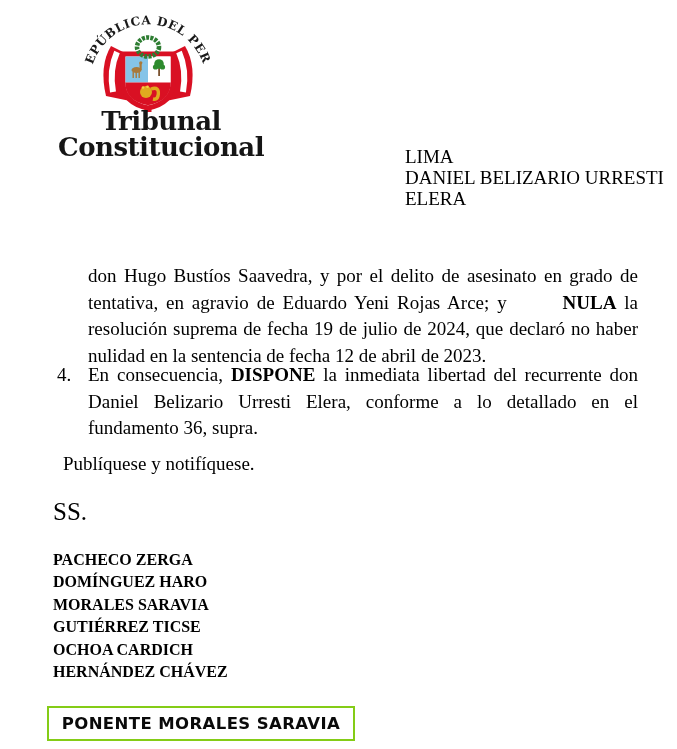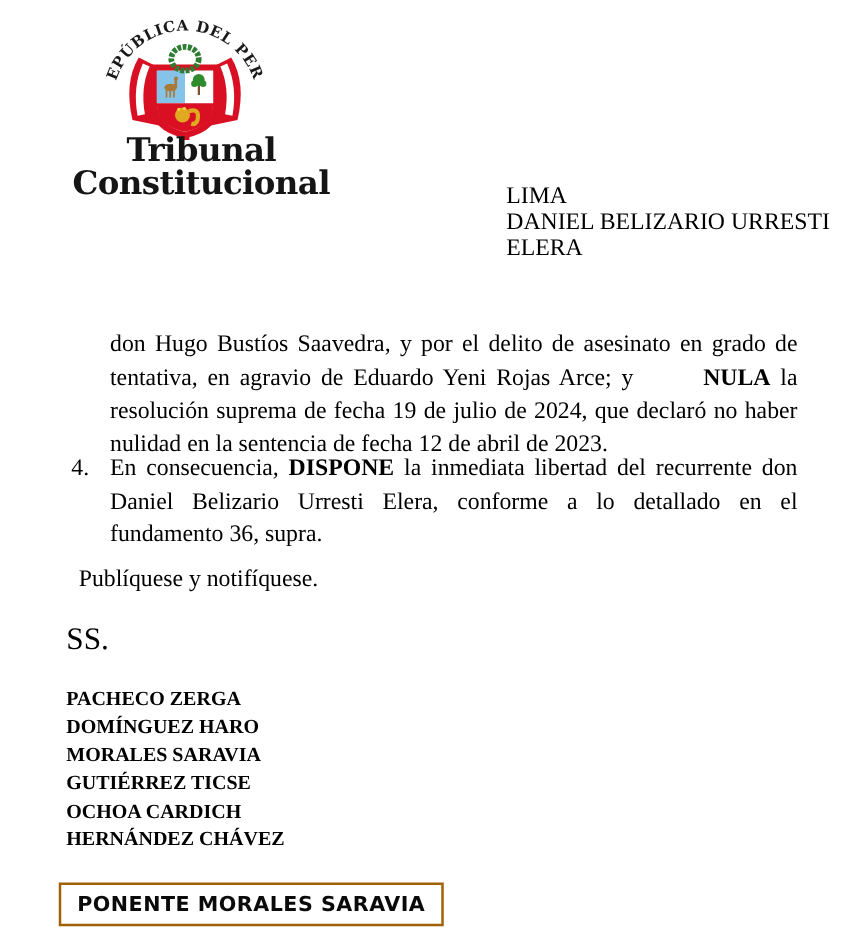--- a/index.html
+++ b/index.html
@@ -45,21 +45,21 @@
   .ss      { position: absolute; left: 53px; top: 500px; font-size: 25px; line-height: 24px; }
 
   .signatories {
     position: absolute; left: 53px; top: 549px;
     font-size: 16px; line-height: 22.4px; font-weight: bold;
   }
 
   .ponente-box {
     position: absolute; left: 47px; top: 706px;
     width: 308px; height: 35px; box-sizing: border-box;
-    border: 2px solid #a16207;
+    border: 2px solid #84cc16;
     display: flex; align-items: center; justify-content: center;
     font-family: "DejaVu Sans", sans-serif;
     font-weight: bold; font-size: 16.5px; letter-spacing: 0.4px;
     color: #0a0a0a;
   }
 </style>
 </head>
 <body>
 
 <div class="page">

